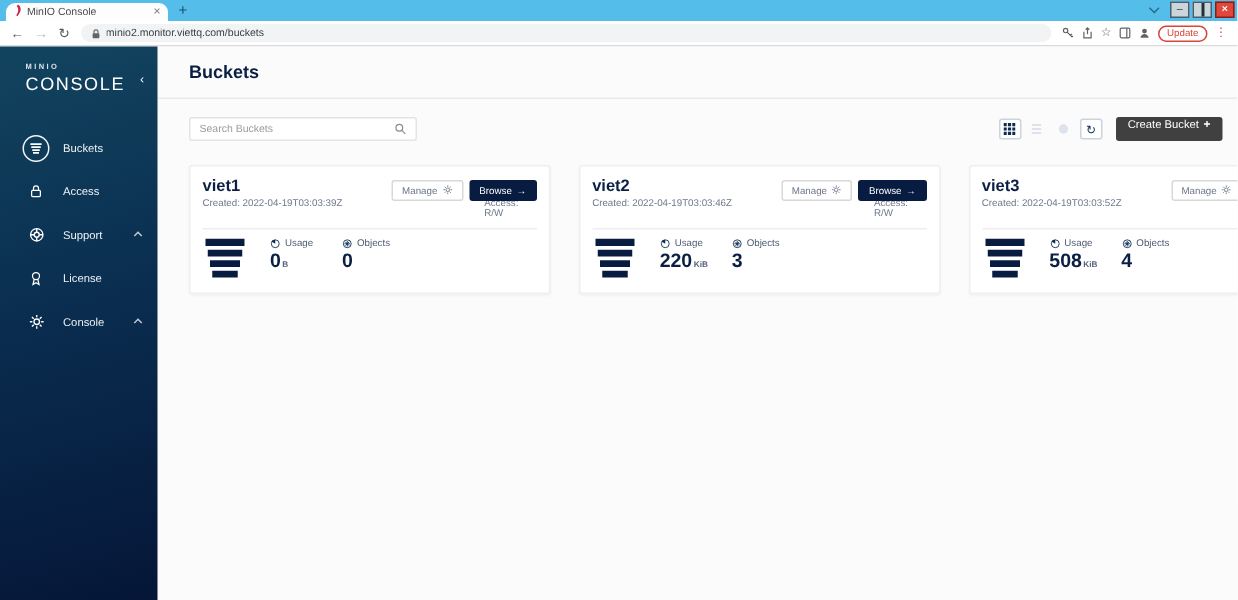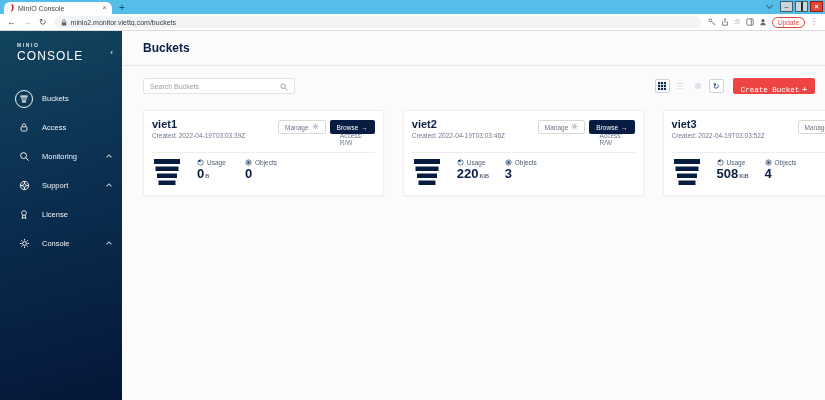--- a/index.html
+++ b/index.html
@@ -30,21 +30,21 @@
   .url-text { white-space:nowrap; overflow:hidden; }
   .tb-right { margin-left:auto; display:flex; align-items:center; gap:5px; }
   .tb-icon { display:flex; align-items:center; justify-content:center; color:#5f6368; }
   .star-glyph { font-size:8px; color:#5f6368; line-height:1; }
   .update-pill { border:1px solid #d7453a; color:#d7453a; border-radius:7px; font-size:6.5px;
                  padding:1px 5px; background:#fff; }
   .menu-dots { color:#d7453a; font-size:8px; line-height:1; }
 
   
   .app { display:flex; height:370px; }
-  .sidebar { width:122px; flex-shrink:0; background:linear-gradient(165deg,#12445f 0%, #0a2e50 45%, #051638 100%);
+  .sidebar { width:105px; flex-shrink:0; background:linear-gradient(165deg,#12445f 0%, #0a2e50 45%, #051638 100%);
              position:relative; color:#fff; }
   .logo { padding:11px 0 0 17px; position:relative; }
   .brand-top { font-size:5px; font-weight:bold; letter-spacing:1.6px; color:#d9e1ea; }
   .brand-bottom { font-size:12px; letter-spacing:1.1px; color:#fff; margin-top:1px; }
   .collapse-btn { position:absolute; right:9px; top:17px; font-size:8px; color:#fff; }
   .nav { margin-top:21px; }
   .nav-item { height:29px; display:flex; align-items:center; gap:9px; padding-left:15px; position:relative;
               font-size:7.5px; color:#eef2f7; cursor:default; }
   .nav-ico { width:18px; height:18px; display:flex; align-items:center; justify-content:center; color:#fff; }
   .nav-ico.selected { border:1px solid rgba(255,255,255,.95); border-radius:50%; }
@@ -60,23 +60,23 @@
   .controls-row { display:flex; align-items:center; margin:12px 10px 0 21px; }
   .search-box { width:152px; height:16px; background:#fff; border:1px solid #e4e4e4; border-radius:2px;
                 display:flex; align-items:center; padding:0 6px; }
   .search-box input { border:0; outline:0; flex:1; font-size:7px; color:#444; background:transparent;
                       font-family:"Liberation Sans", sans-serif; }
   .search-box input::placeholder { color:#9c9c9c; }
   .actions { margin-left:auto; display:flex; align-items:center; gap:3px; }
   .icon-btn { width:15px; height:14px; border:1px solid #ccd3dd; border-radius:2px; background:#fff;
               display:flex; align-items:center; justify-content:center; color:#0b2b52; font-size:8px; }
   .icon-btn.disabled { border-color:transparent; background:transparent; color:#dde2eb; }
-  .create-btn { margin-left:6px; height:16px; background:#ef4444; color:#fff; border:none; border-radius:2px;
-                font-size:7.5px; display:flex; align-items:flex-end; gap:3px; padding:0 8px;
-                font-family:Liberation Mono, monospace; }
+  .create-btn { margin-left:6px; height:16px; background:#404040; color:#fff; border:none; border-radius:2px;
+                font-size:7.5px; display:flex; align-items:flex-start; gap:3px; padding:0 8px;
+                font-family:Liberation Sans, sans-serif; }
   .create-plus { font-weight:bold; font-size:8px; }
 
   .cards { margin:16px 10px 0 21px; display:flex; flex-direction:row; gap:19px; }
   .card { background:#fff; border:1px solid #efefef; border-radius:2px; box-shadow:0 1px 2px rgba(0,0,0,.04);
           padding:7px 8px 9px; position:relative; }
   .card-title { font-size:11px; font-weight:bold; color:#0b1f44; }
   .card-meta { display:flex; font-size:6.5px; color:#6e7a8c; margin-top:2px; padding-bottom:6px;
                border-bottom:1px solid #ededed; }
   .meta-created { width:200px; }
   .card-actions { position:absolute; top:9px; right:8px; display:flex; gap:4px; }
@@ -183,30 +183,20 @@
           <svg width="10" height="11" viewBox="0 0 12 12">
               <rect x="2.5" y="5.2" width="7" height="5" rx="0.8" fill="none" stroke="#fff"></rect>
               <path d="M4 5.2V3.6a2 2 0 0 1 4 0v1.6" fill="none" stroke="#fff"></path>
             </svg>
         </span>
         <span>Access</span>
       </div>
       <div class="nav-item">
         <span class="nav-ico">
           <svg width="11" height="11" viewBox="0 0 12 12">
-              <circle cx="5" cy="5" r="3.2" fill="none" stroke="#fff"></circle>
-              <path d="M7.5 7.5L10.5 10.5" stroke="#fff"></path>
-            </svg>
-        </span>
-        <span>Monitoring</span>
-        <span class="expand-chevron"></span>
-      </div>
-      <div class="nav-item">
-        <span class="nav-ico">
-          <svg width="11" height="11" viewBox="0 0 12 12">
               <circle cx="6" cy="6" r="4.5" fill="none" stroke="#fff"></circle>
               <circle cx="6" cy="6" r="1.8" fill="none" stroke="#fff"></circle>
               <path d="M6 1.5v2.7M6 7.8v2.7M1.5 6h2.7M7.8 6h2.7" stroke="#fff"></path>
             </svg>
         </span>
         <span>Support</span>
         <span class="expand-chevron"></span>
       </div>
       <div class="nav-item">
         <span class="nav-ico">

